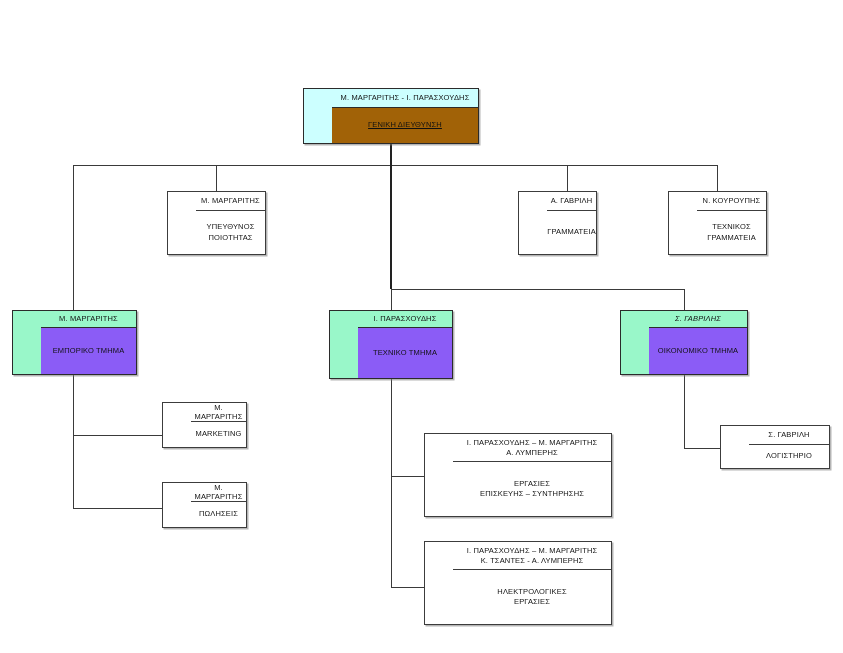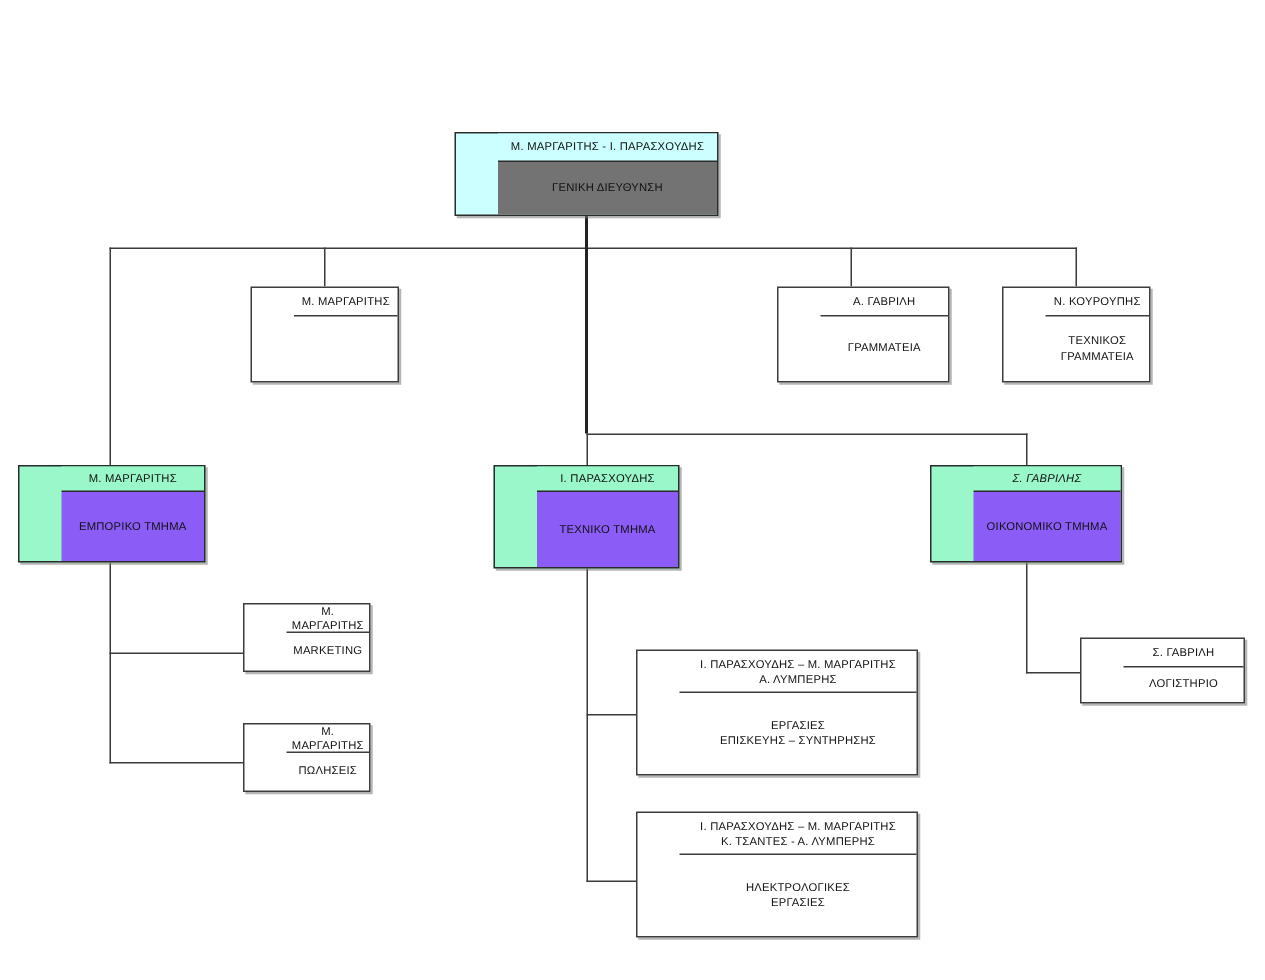--- a/index.html
+++ b/index.html
@@ -67,21 +67,21 @@
     line-height: 10.5px;
     letter-spacing: 0.15px;
     color: #111111;
     padding: 2px 3px;
     white-space: pre-line;
   }
 
   
   .node.cyan { background: #ccffff; border-color: #2b2b2b; }
   .node.cyan .hdr { background: #ccffff; border-bottom-color: #2b2b2b; }
-  .node.cyan .bdy { background: #737373; }
+  .node.cyan .bdy { background: #a16207; text-decoration: underline; }
 
   .node.green { background: #99f7c9; border-color: #2b2b2b; }
   .node.green .hdr { background: #99f7c9; border-bottom-color: #2b2b2b; }
   .node.green .bdy { background: #8b5cf6; }
 
   .node.tall-hdr .hdr { font-size: 7.5px; }
 </style>
 </head>
 <body>
 
@@ -118,23 +118,24 @@
   <div class="line v" style="left:684px; top:375px; height:74px;"></div>
   <div class="line h" style="left:684px; top:448px; width:37px;"></div>
 
   <div class="node cyan" style="left:303px; top:88px; width:176px; height:56px;">
     <div class="hdr" style="height:19px;">Μ. ΜΑΡΓΑΡΙΤΗΣ  - Ι. ΠΑΡΑΣΧΟΥΔΗΣ</div>
     <div class="bdy">ΓΕΝΙΚΗ ΔΙΕΥΘΥΝΣΗ</div>
   </div>
 
   <div class="node" style="left:167px; top:191px; width:99px; height:64px;">
     <div class="hdr" style="height:19px;">Μ. ΜΑΡΓΑΡΙΤΗΣ</div>
+    <div class="bdy">ΥΠΕΥΘΥΝΟΣ ΠΟΙΟΤΗΤΑΣ</div>
   </div>
 
-  <div class="node" style="left:518px; top:191px; width:115px; height:64px;">
+  <div class="node" style="left:518px; top:191px; width:79px; height:64px;">
     <div class="hdr" style="height:19px;">Α. ΓΑΒΡΙΛΗ</div>
     <div class="bdy">ΓΡΑΜΜΑΤΕΙΑ</div>
   </div>
 
   <div class="node" style="left:668px; top:191px; width:99px; height:64px;">
     <div class="hdr" style="height:19px;">Ν. ΚΟΥΡΟΥΠΗΣ</div>
     <div class="bdy">ΤΕΧΝΙΚΟΣ ΓΡΑΜΜΑΤΕΙΑ</div>
   </div>
 
   <div class="node green" style="left:12px; top:310px; width:125px; height:65px;">

